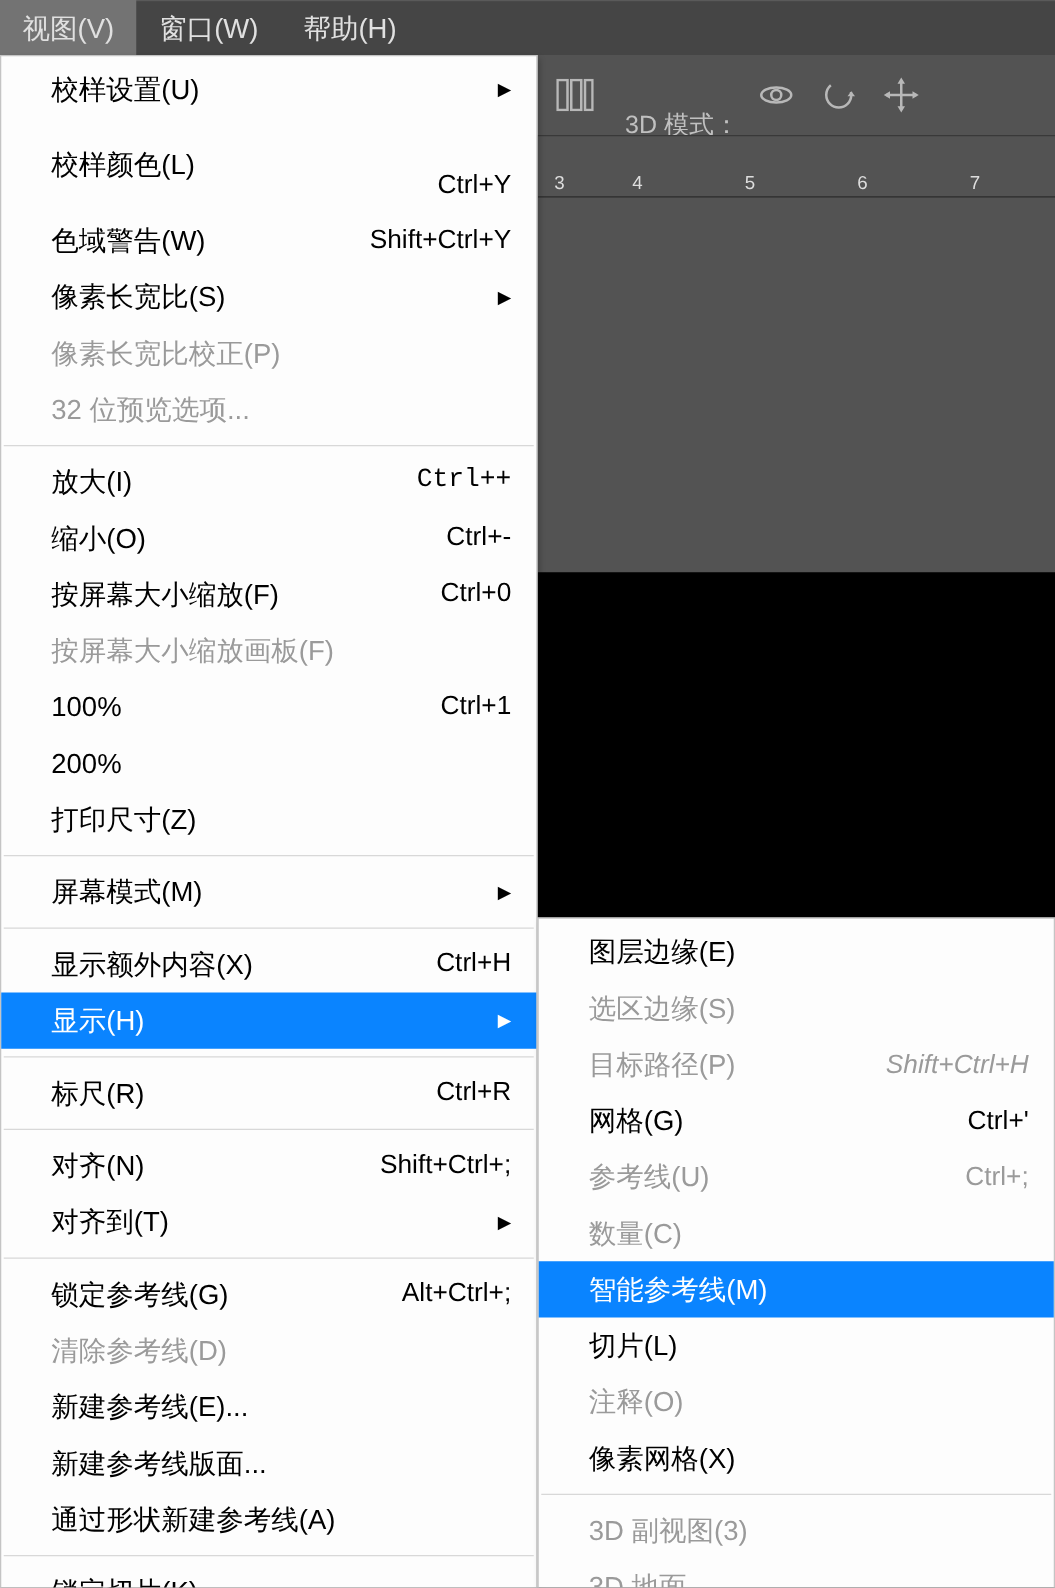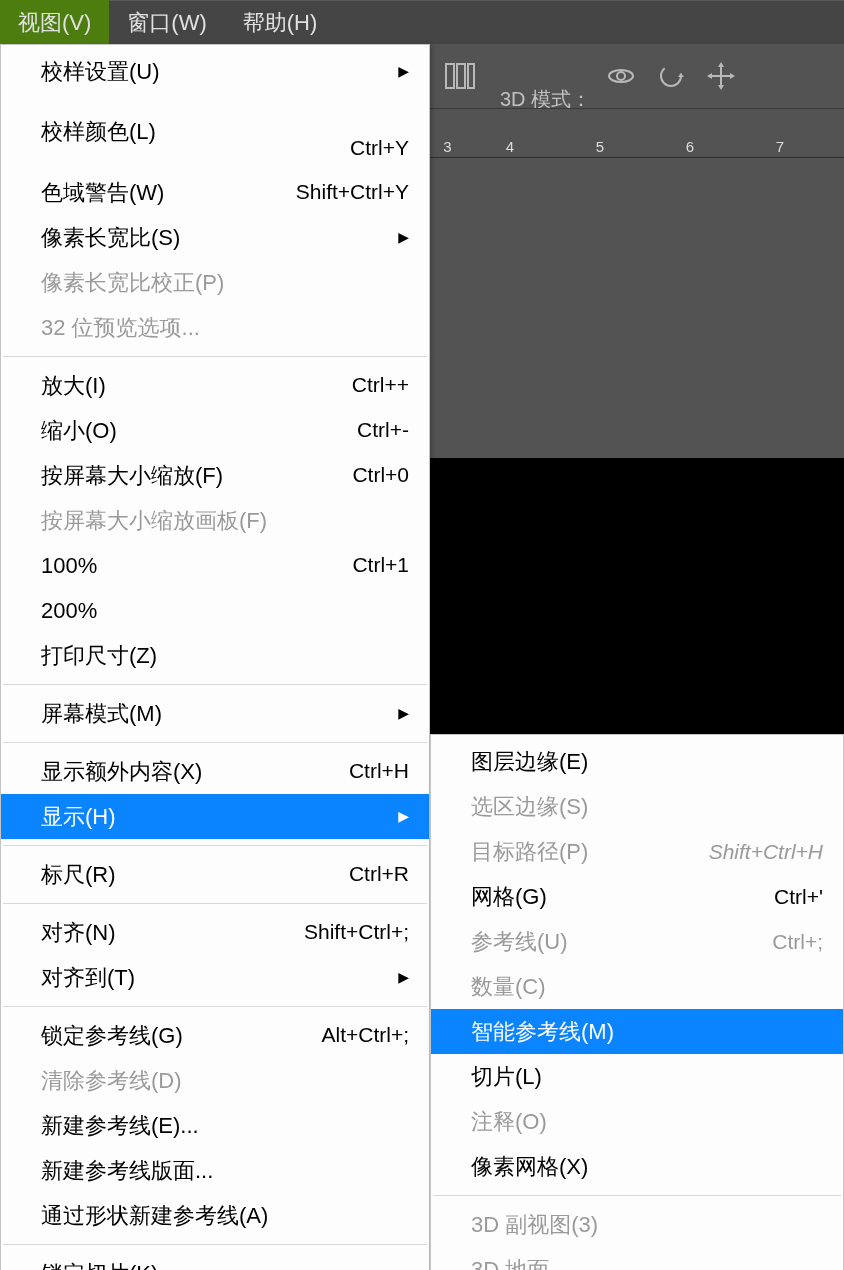--- a/index.html
+++ b/index.html
@@ -18,21 +18,21 @@
     align-items: center;
     border-top: 1px solid #5a5a5a;
   }
   .menubar-item {
     color: #e0e0e0;
     font-size: 22px;
     padding: 8px 18px;
     cursor: pointer;
   }
   .menubar-item.active {
-    background: #4d7c0f;
+    background: #737373;
   }
   .toolbar {
     background: #535353;
     height: 64px;
     display: flex;
     align-items: center;
     padding-left: 440px;
     gap: 10px;
     color: #c0c0c0;
     font-size: 20px;
@@ -217,21 +217,21 @@
       <span>像素长宽比校正(P)</span>
       <span style="display: flex; align-items: center; gap: 12px;"></span>
     </div>
     <div class="menu-item disabled">
       <span>32 位预览选项...</span>
       <span style="display: flex; align-items: center; gap: 12px;"></span>
     </div>
     <div class="menu-sep"></div>
     <div class="menu-item">
       <span>放大(I)</span>
-      <span style="display: flex; align-items: center; gap: 12px;">
+      <span style="display: flex; align-items: center; gap: 12px; font-family: Liberation Mono, monospace;">
         <span class="shortcut">Ctrl++</span>
       </span>
     </div>
     <div class="menu-item">
       <span>缩小(O)</span>
       <span style="display: flex; align-items: center; gap: 12px;">
         <span class="shortcut">Ctrl+-</span>
       </span>
     </div>
     <div class="menu-item">

